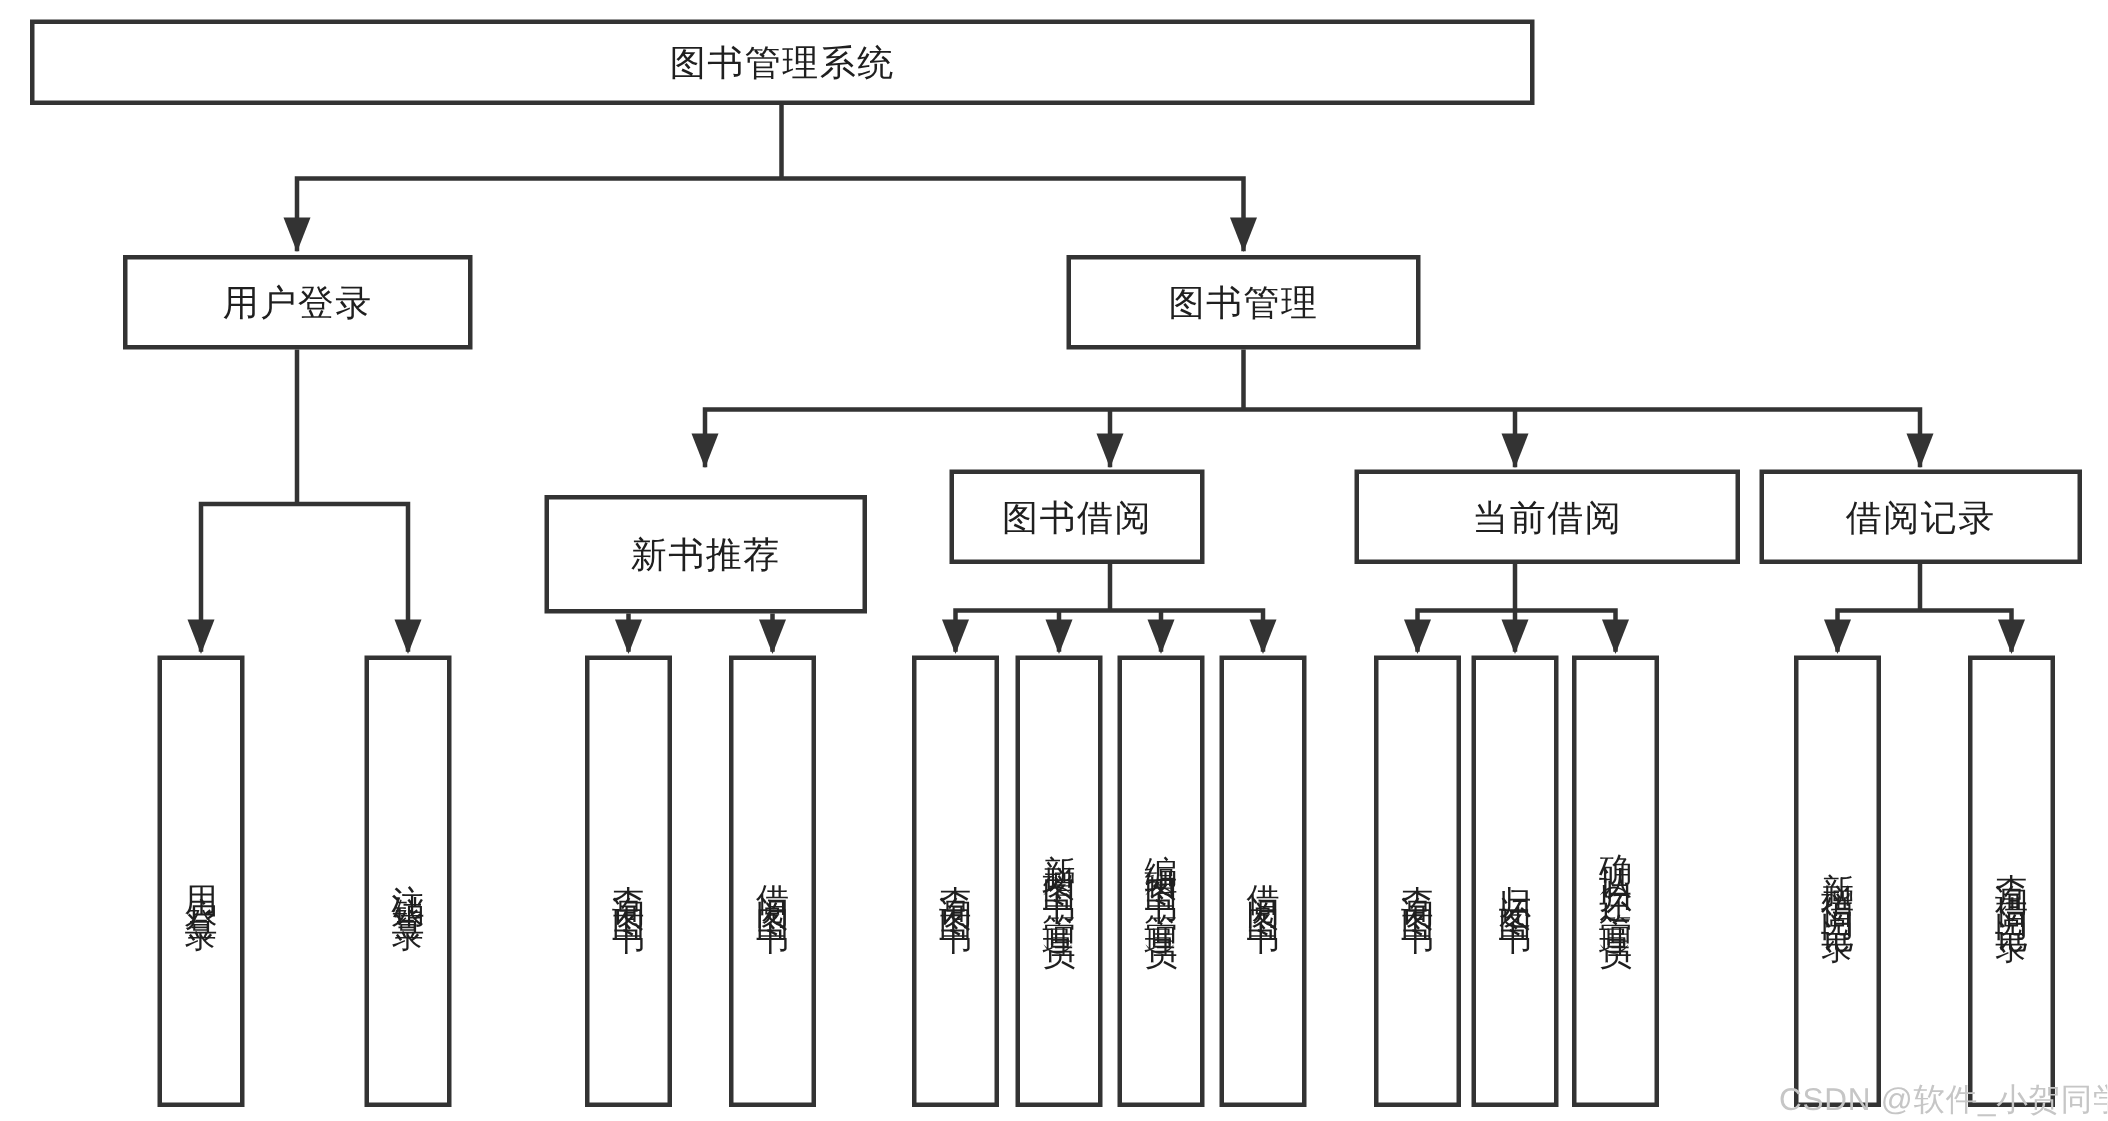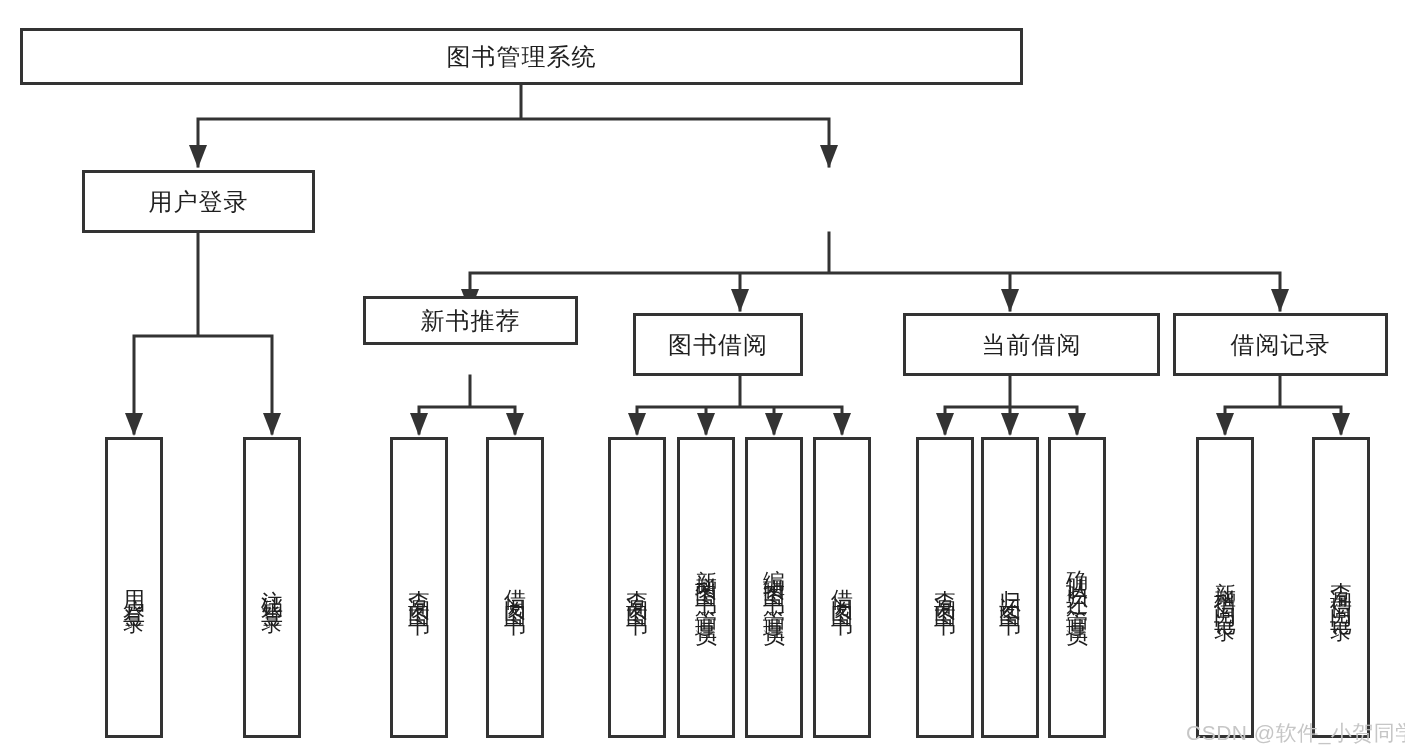--- a/index.html
+++ b/index.html
@@ -80,29 +80,32 @@
       <polygon points="697,413 715,413 706,436" fill="#333333"></polygon>
       <polygon points="765,413 783,413 774,436" fill="#333333"></polygon>
       <polygon points="833,413 851,413 842,436" fill="#333333"></polygon>
       <polygon points="936,413 954,413 945,436" fill="#333333"></polygon>
       <polygon points="1001,413 1019,413 1010,436" fill="#333333"></polygon>
       <polygon points="1068,413 1086,413 1077,436" fill="#333333"></polygon>
       <polygon points="1216,413 1234,413 1225,436" fill="#333333"></polygon>
       <polygon points="1332,413 1350,413 1341,436" fill="#333333"></polygon>
     </svg>
 
-  <div class="node" style="left:20px;top:28px;width:1003px;height:57px;">
+  <div class="node" style="left:20px;top:13px;width:1003px;height:57px;">
     <span>图书管理系统</span>
   </div>
 
   <div class="node" style="left:82px;top:170px;width:233px;height:63px;">
     <span>用户登录</span>
   </div>
+  <div class="node" style="left:711px;top:170px;width:236px;height:63px;">
+    <span>图书管理</span>
+  </div>
 
-  <div class="node" style="left:363px;top:296px;width:215px;height:49px;">
+  <div class="node" style="left:363px;top:330px;width:215px;height:79px;">
     <span>新书推荐</span>
   </div>
   <div class="node" style="left:633px;top:313px;width:170px;height:63px;">
     <span>图书借阅</span>
   </div>
   <div class="node" style="left:903px;top:313px;width:257px;height:63px;">
     <span>当前借阅</span>
   </div>
   <div class="node" style="left:1173px;top:313px;width:215px;height:63px;">
     <span>借阅记录</span>

